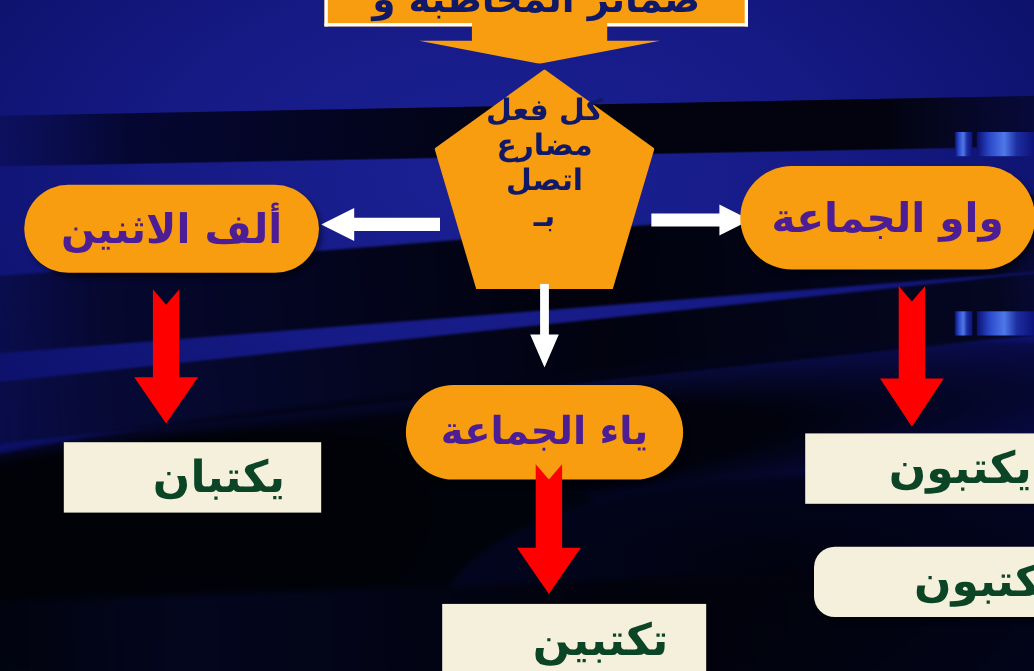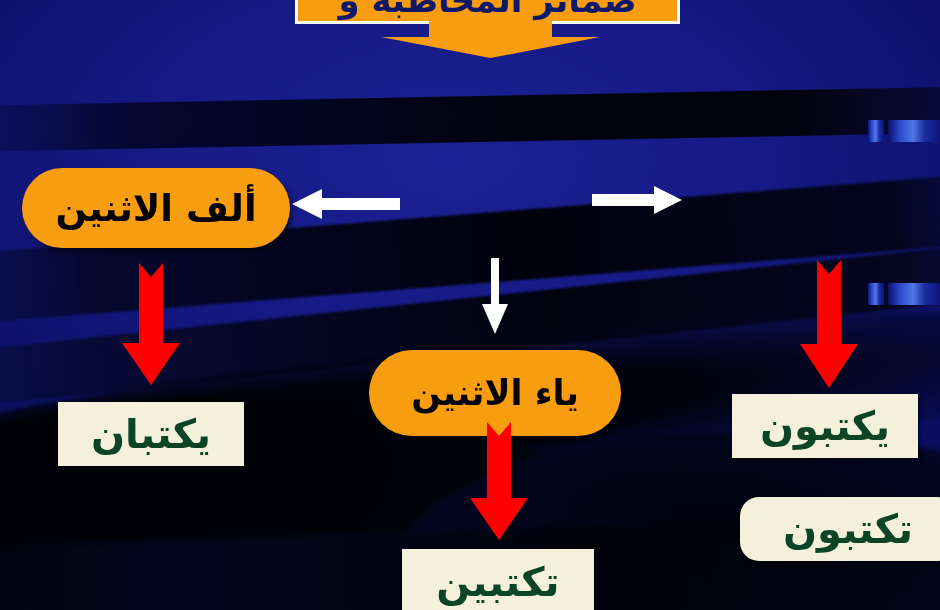--- a/index.html
+++ b/index.html
@@ -173,40 +173,41 @@
     position: absolute;
     background: #F89C10;
     border-radius: 999px;
     display: flex;
     align-items: center;
     justify-content: center;
     box-shadow: 3px 4px 5px rgba(0,0,0,0.45);
   }
   .pill span {
     direction: rtl;
-    color: #000000;
+    color: #4c1d95;
     font-size: 37px;
     font-weight: bold;
     white-space: nowrap;
     line-height: 1;
     font-family: "DejaVu Sans", sans-serif;
   }
   .pill-left  { left: 22px;  top: 168px; width: 268px; height: 80px; }
   .pill-right { left: 673px; top: 151px; width: 268px; height: 94px; }
   .pill-mid   { left: 369px; top: 350px; width: 252px; height: 86px; }
   .pill-mid span { font-size: 35px; }
 
   
   .word {
     position: absolute;
     background: #F5F0DC;
     display: flex;
     align-items: center;
     justify-content: center;
     box-shadow: 2px 3px 4px rgba(0,0,0,0.4);
+    padding-left: 48px;
   }
   .word span {
     direction: rtl;
     color: #0C4526;
     font-size: 40px;
     font-weight: bold;
     white-space: nowrap;
     line-height: 1;
     font-family: "DejaVu Sans", sans-serif;
   }
@@ -245,36 +246,48 @@
   <div class="accent a2b"></div>
 
   <div class="banner">
     <div class="banner-text">ضمائر المخاطبة و</div>
   </div>
 
   <svg class="banner-arrow" viewBox="0 0 219 37" preserveAspectRatio="none">
     <polygon points="48,0 171,0 171,16 219,16 109.5,37 0,16 48,16" fill="#F89C10"></polygon>
   </svg>
 
+  <div class="pentagon">
+    <div class="shape"></div>
+    <div class="label">
+      <div>كل فعل</div>
+      <div>مضارع</div>
+      <div>اتصل</div>
+      <div>بـ</div>
+    </div>
+  </div>
 
   <svg class="arrow ar-left" viewBox="0 0 108 38">
     <polygon points="0,19 30,4 30,13 108,13 108,25 30,25 30,34" fill="#FFFFFF"></polygon>
   </svg>
   <svg class="arrow ar-right" viewBox="0 0 90 34">
     <polygon points="90,17 62,3 62,11 0,11 0,23 62,23 62,31" fill="#FFFFFF"></polygon>
   </svg>
   <svg class="arrow ar-down-c" viewBox="0 0 30 76">
     <polygon points="15,76 2,46 11,46 11,0 19,0 19,46 28,46" fill="#FFFFFF"></polygon>
   </svg>
 
   <div class="pill pill-left">
     <span>ألف الاثنين</span>
   </div>
+  <div class="pill pill-right">
+    <span>واو الجماعة</span>
+  </div>
   <div class="pill pill-mid">
-    <span>ياء الاثنين</span>
+    <span>ياء الجماعة</span>
   </div>
 
   <svg class="arrow ar-red-l" viewBox="0 0 62 130">
     <polygon points="31,130 2,88 19,88 19,8 31,22 43,8 43,88 60,88" fill="#FF0000"></polygon>
   </svg>
   <svg class="arrow ar-red-r" viewBox="0 0 62 136">
     <polygon points="31,136 2,92 19,92 19,8 31,22 43,8 43,92 60,92" fill="#FF0000"></polygon>
   </svg>
   <svg class="arrow ar-red-c" viewBox="0 0 62 126">
     <polygon points="31,126 2,84 19,84 19,8 31,22 43,8 43,84 60,84" fill="#FF0000"></polygon>

